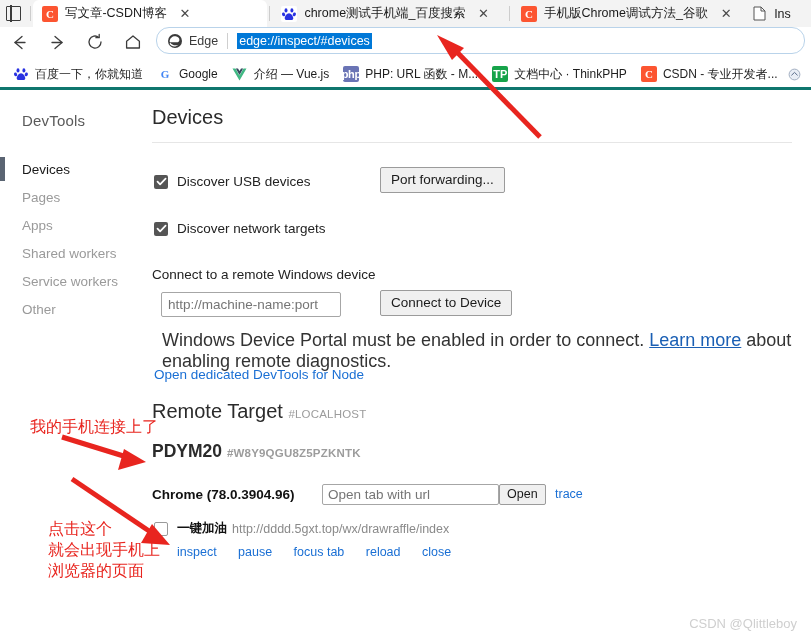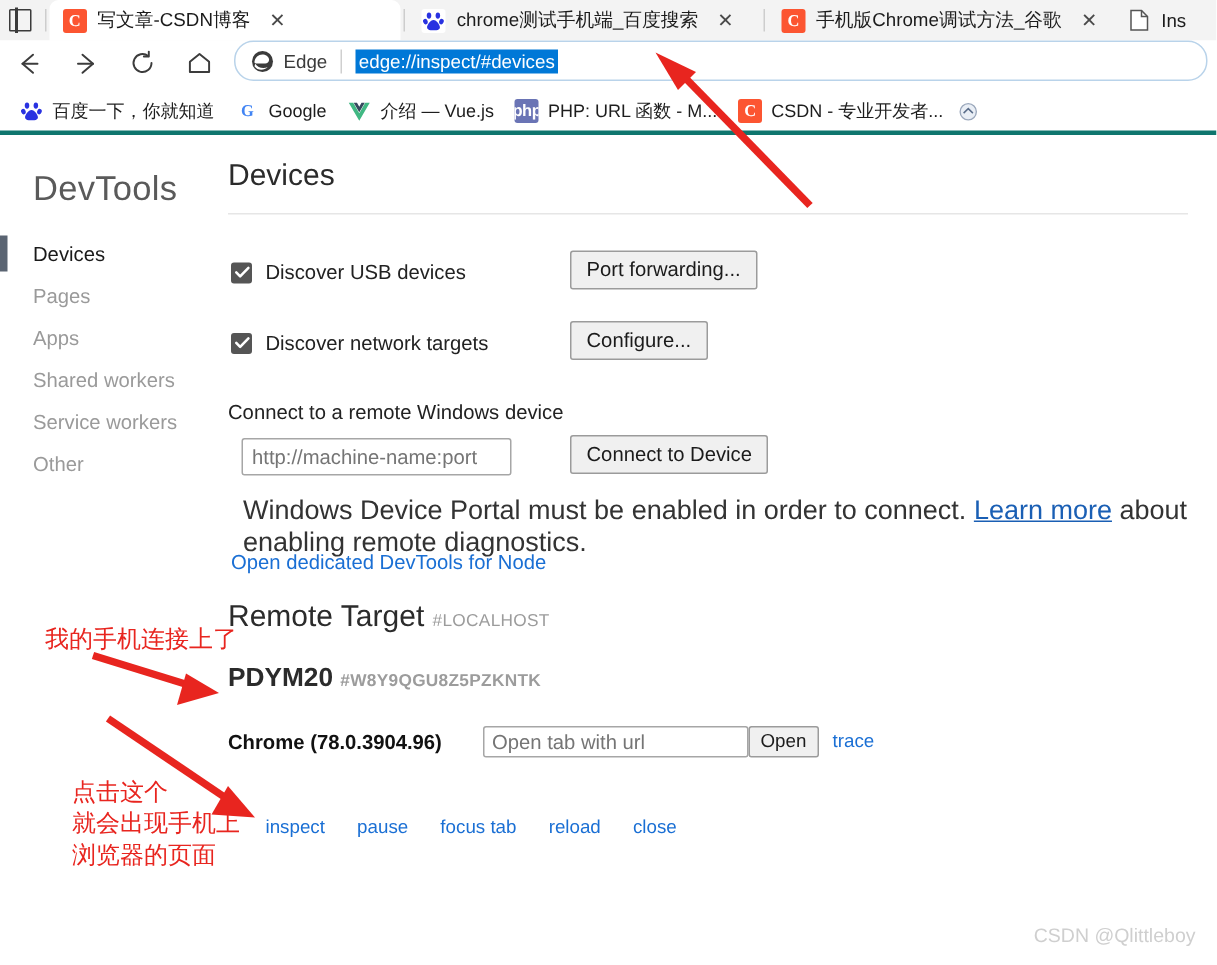--- a/index.html
+++ b/index.html
@@ -113,21 +113,21 @@
   .page{
     position:absolute;left:0;top:90px;width:811px;height:553px;background:#fff;
     overflow:hidden;
   }
 
   .sidebar{
     position:absolute;left:0;top:0;width:150px;height:553px;
   }
   .dt-title{
     position:absolute;left:22px;top:22px;
-    font-size:23px;color:#5a5a5a;font-weight:400;letter-spacing:0.2px;
+    font-size:15px;color:#5a5a5a;font-weight:400;letter-spacing:0.2px;
   }
   .nav-items{ position:absolute;left:0;top:65px;width:150px;}
   .nav-item{
     position:relative;height:28px;display:flex;align-items:center;
     padding-left:22px;font-size:13.5px;color:#9a9a9a;box-sizing:border-box;
   }
   .nav-item.active{ color:#1a1a1a; }
   .nav-item.active:before{
     content:"";position:absolute;left:0;top:2px;width:5px;height:24px;background:#5a6472;
   }
@@ -319,20 +319,24 @@
         </svg>
       </span>
       <span>介绍 — Vue.js</span>
     </div>
 
     <div class="bm">
       <span class="bmicon ic-php">php</span>
       <span>PHP: URL 函数 - M...</span>
     </div>
 
+    <div class="bm">
+      <span class="bmicon ic-tp">TP</span>
+      <span>文档中心 · ThinkPHP</span>
+    </div>
 
     <div class="bm">
       <span class="bmicon ic-csdn">C</span>
       <span>CSDN - 专业开发者...</span>
     </div>
 
     <div class="bm" style="padding:0 2px">
       <span class="bmicon ic-cut">
         <svg width="13" height="13" viewBox="0 0 13 13" aria-hidden="true">
           <circle cx="6.5" cy="6.5" r="5.4" fill="#e9eef5" stroke="#9aa7bb" stroke-width="0.9"></circle>
@@ -384,21 +388,20 @@
       <button class="btn" style="left:230px;top:77px">Port forwarding...</button>
 
       <div class="chkrow" style="left:4px;top:131px">
         <span class="chk">
           <svg width="11" height="11" viewBox="0 0 11 11" aria-hidden="true">
             <path d="M1.5 5.6l2.6 2.7L9.6 2.6" fill="none" stroke="#fff" stroke-width="1.7" stroke-linecap="round" stroke-linejoin="round"></path>
           </svg>
         </span>
         <span class="chklabel">Discover network targets</span>
       </div>
-      <button class="btn" style="left:230px;top:124px">Configure...</button>
 
       <div class="sectext" style="left:2px;top:177px">Connect to a remote Windows device</div>
 
       <input class="textfield" style="left: 11px; top: 202px; width: 180px; height: 25px;" placeholder="http://machine-name:port">
       <button class="btn" style="left:230px;top:200px">Connect to Device</button>
 
       <div class="note" style="left:12px;top:240px">
         <span>Windows Device Portal must be enabled in order to connect. </span><a class="lnk">Learn more</a><span> about enabling remote diagnostics.</span>
       </div>
 
@@ -413,20 +416,25 @@
         <span>PDYM20</span>
         <span class="hash">#W8Y9QGU8Z5PZKNTK</span>
       </div>
 
       <div class="devname" style="left:2px;top:397px">Chrome (78.0.3904.96)</div>
 
       <input class="textfield" style="left: 172px; top: 394px; width: 177px; height: 21px; padding: 2px 5px;" placeholder="Open tab with url">
       <button class="btn" style="left:349px;top:394px;padding:2px 7px 3px;font-size:12.5px">Open</button>
       <a class="note lnk2" style="left:405px;top:397px;font-size:12.5px">trace</a>
 
+      <div class="chkrow" style="left:4px;top:430px">
+        <span class="chk empty"></span>
+        <span class="tabtitle">一键加油</span>
+        <span class="taburl">http://dddd.5gxt.top/wx/drawraffle/index</span>
+      </div>
 
       <div style="position:absolute;left:27px;top:452px">
         <a class="tablink">inspect</a>
         <a class="tablink">pause</a>
         <a class="tablink">focus tab</a>
         <a class="tablink">reload</a>
         <a class="tablink">close</a>
       </div>
     </div>
 

